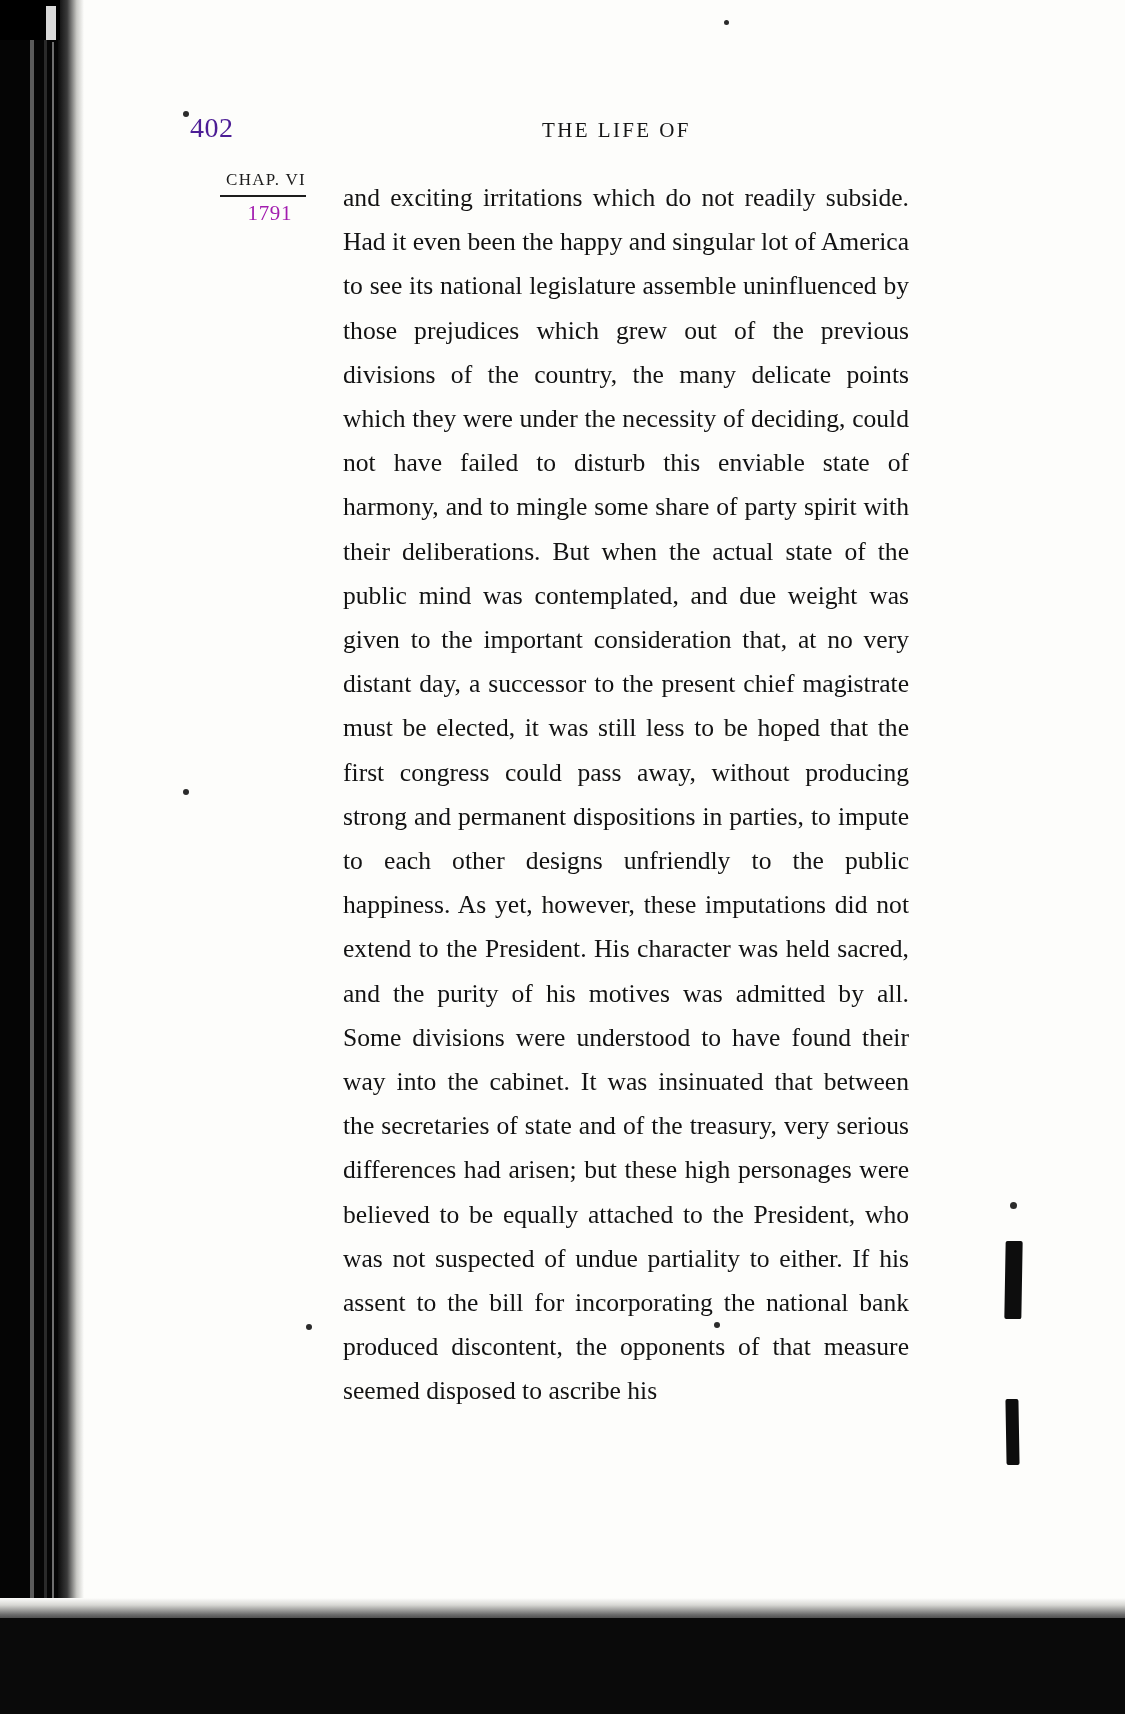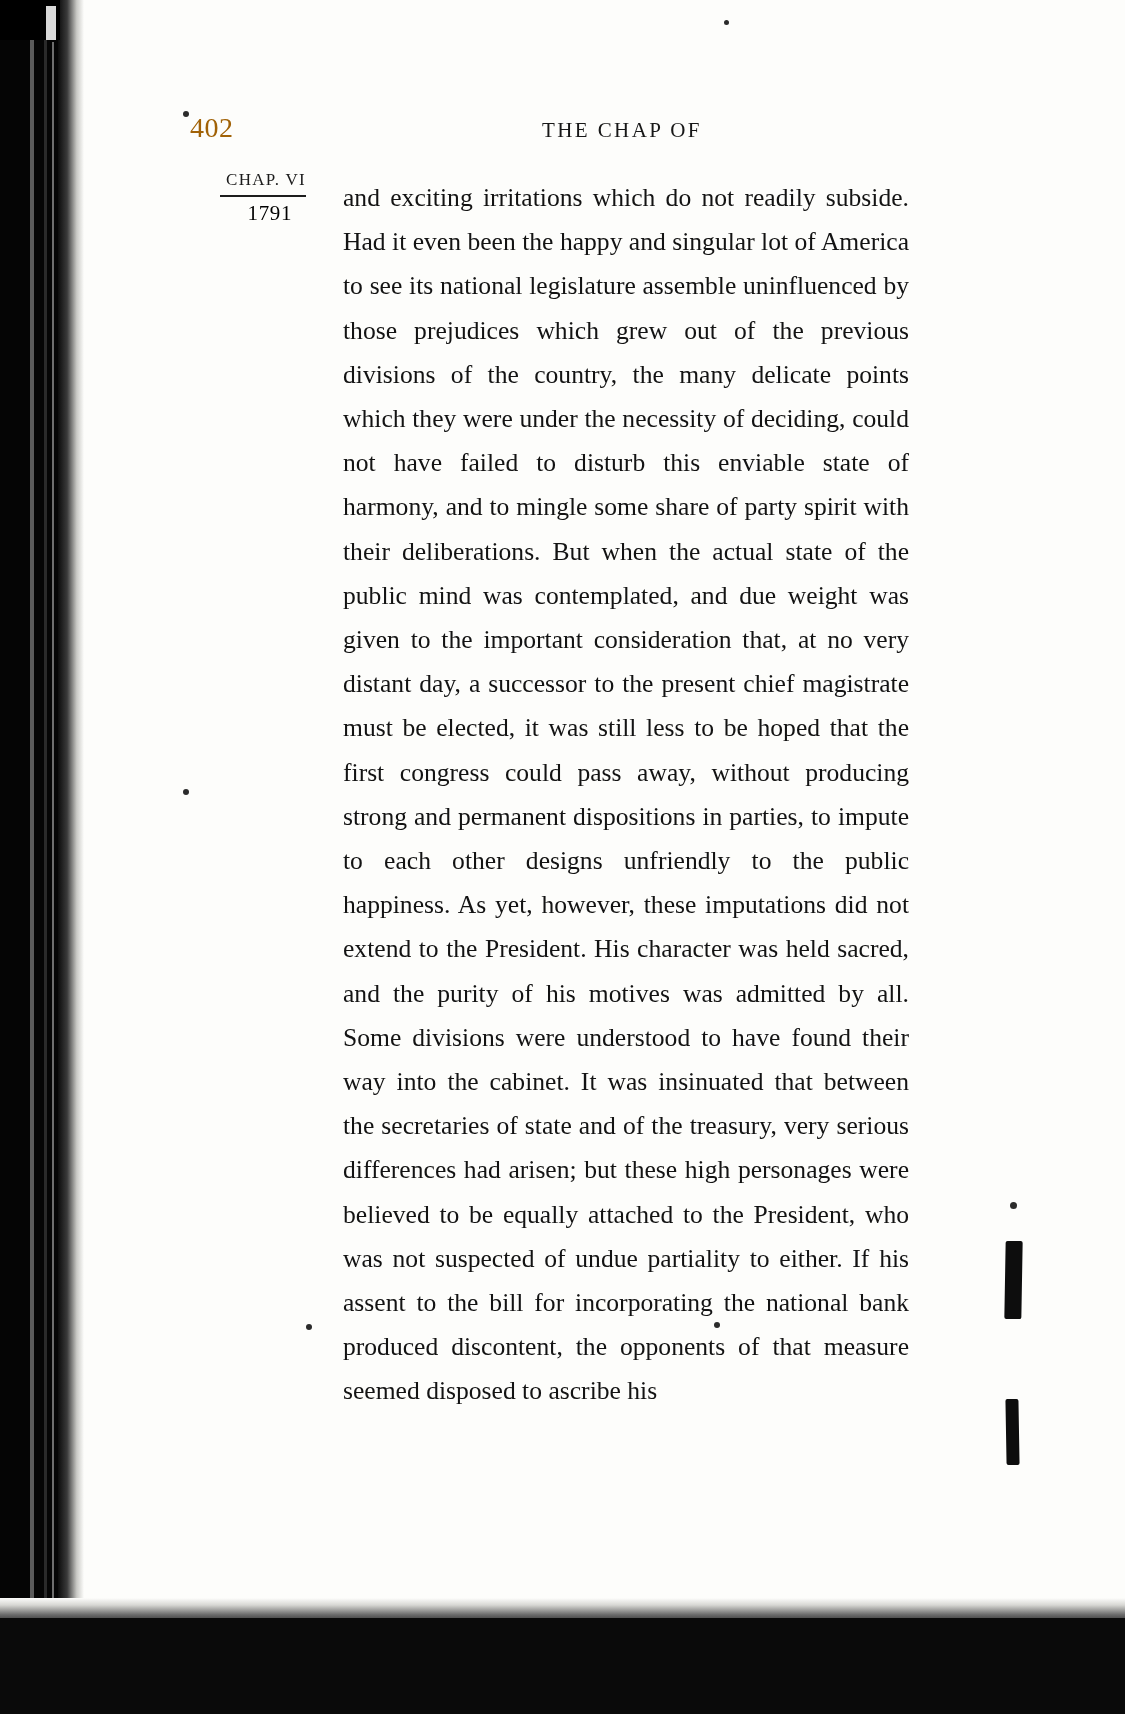--- a/index.html
+++ b/index.html
@@ -99,21 +99,21 @@
     left: 190px;
     width: 800px;
     height: 34px;
   }
   .folio {
     position: absolute;
     left: 0;
     top: 0;
     font-size: 28px;
     letter-spacing: 0.5px;
-    color: #a16207;
+    color: #4c1d95;
   }
   .running-head {
     position: absolute;
     left: 352px;
     top: 6px;
     font-size: 21px;
     letter-spacing: 2.4px;
     color: #171717;
   }
 
@@ -132,21 +132,21 @@
   }
   .rule {
     margin: 5px 0 4px auto;
     width: 86px;
     height: 2px;
     background: #1d1d1d;
   }
   .year {
     font-size: 21px;
     letter-spacing: 0.6px;
-    color: #000000;
+    color: #a21caf;
     padding-right: 14px;
   }
 
   .body-text {
     position: absolute;
     top: 164px;
     left: 331px;
     width: 590px;
     font-size: 25.6px;
     line-height: 44.2px;
@@ -181,21 +181,21 @@
   <div class="speck sp2"></div>
   <div class="speck sp3"></div>
   <div class="speck sp4"></div>
   <div class="speck sp5"></div>
   <div class="speck sp6"></div>
 
   <div class="content">
 
     <div class="header-row">
       <div class="folio">402</div>
-      <div class="running-head">THE CHAP OF</div>
+      <div class="running-head">THE LIFE OF</div>
     </div>
 
     <div class="marginalia">
       <div class="chap-label">CHAP. VI</div>
       <div class="rule"></div>
       <div class="year">1791</div>
     </div>
 
     <div class="body-text">
       <p>and exciting irritations which do not readily subside. Had it even been the happy and singular lot of America to see its national legislature assemble uninfluenced by those prejudices which grew out of the previous divisions of the country, the many delicate points which they were under the necessity of deciding, could not have failed to disturb this enviable state of harmony, and to mingle some share of party spirit with their deliberations. But when the actual state of the public mind was contemplated, and due weight was given to the important consideration that, at no very distant day, a successor to the present chief magistrate must be elected, it was still less to be hoped that the first congress could pass away, without producing strong and permanent dispositions in parties, to impute to each other designs unfriendly to the public happiness. As yet, however, these imputations did not extend to the President. His character was held sacred, and the purity of his motives was admitted by all. Some divisions were understood to have found their way into the cabinet. It was insinuated that between the secretaries of state and of the treasury, very serious differences had arisen; but these high personages were believed to be equally attached to the President, who was not suspected of undue partiality to either. If his assent to the bill for incorporating the national bank produced discontent, the opponents of that measure seemed disposed to ascribe his</p>

